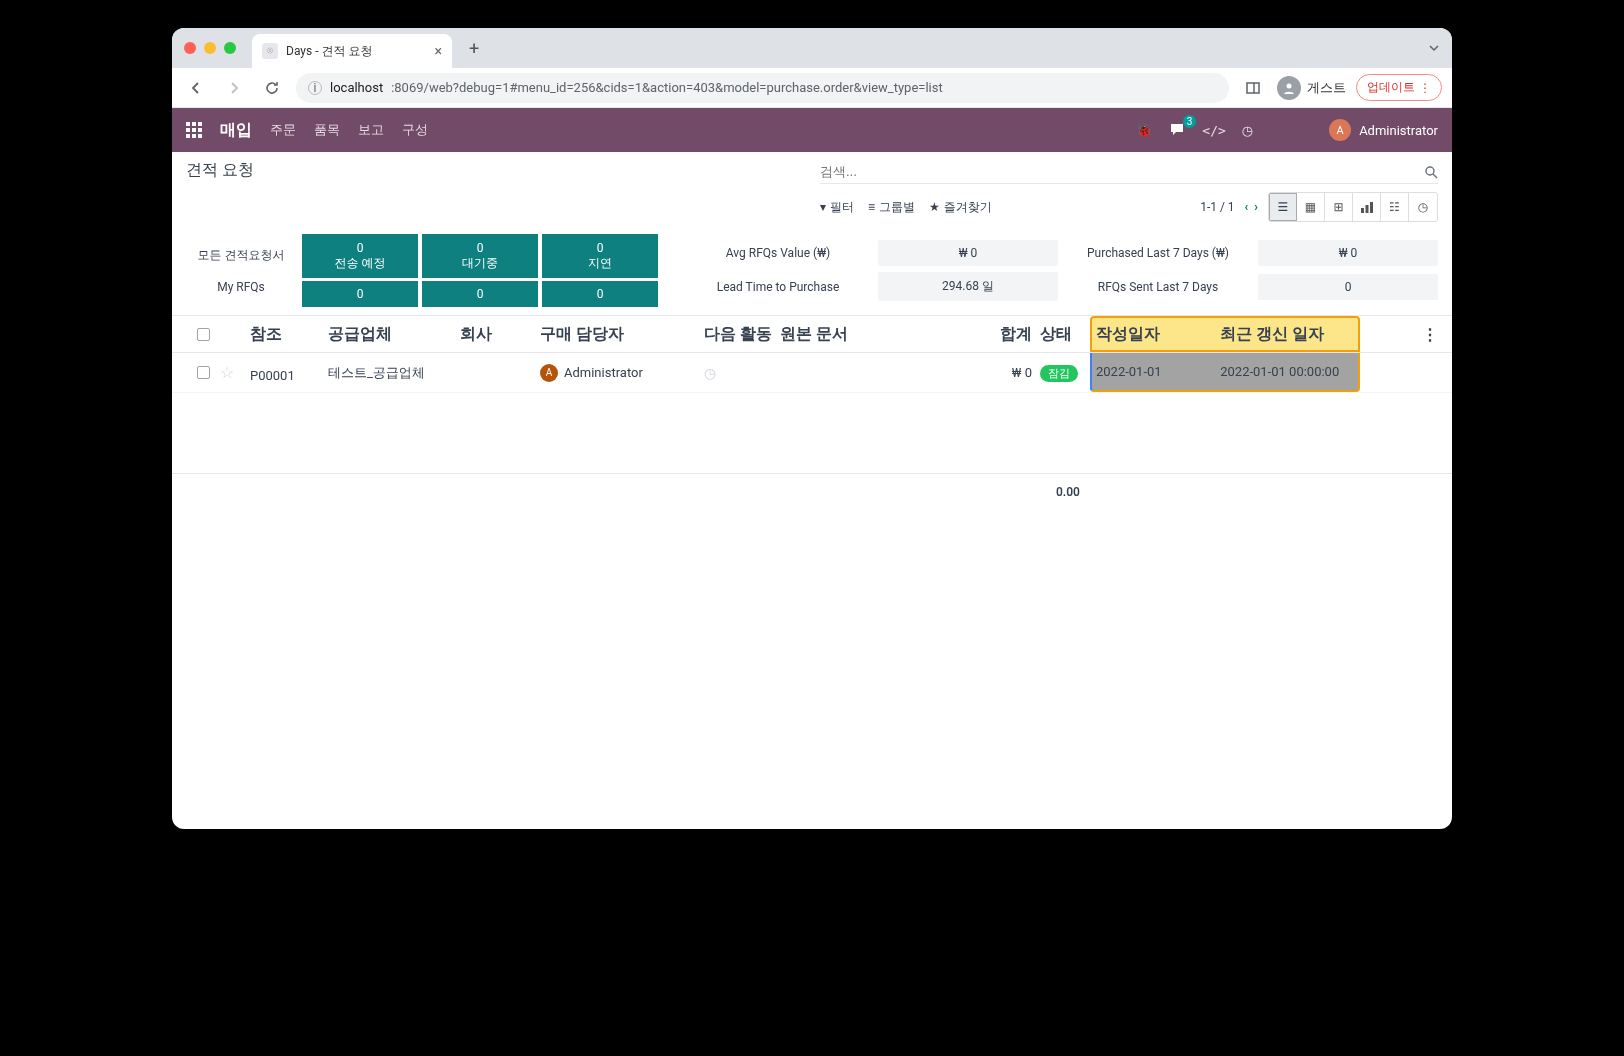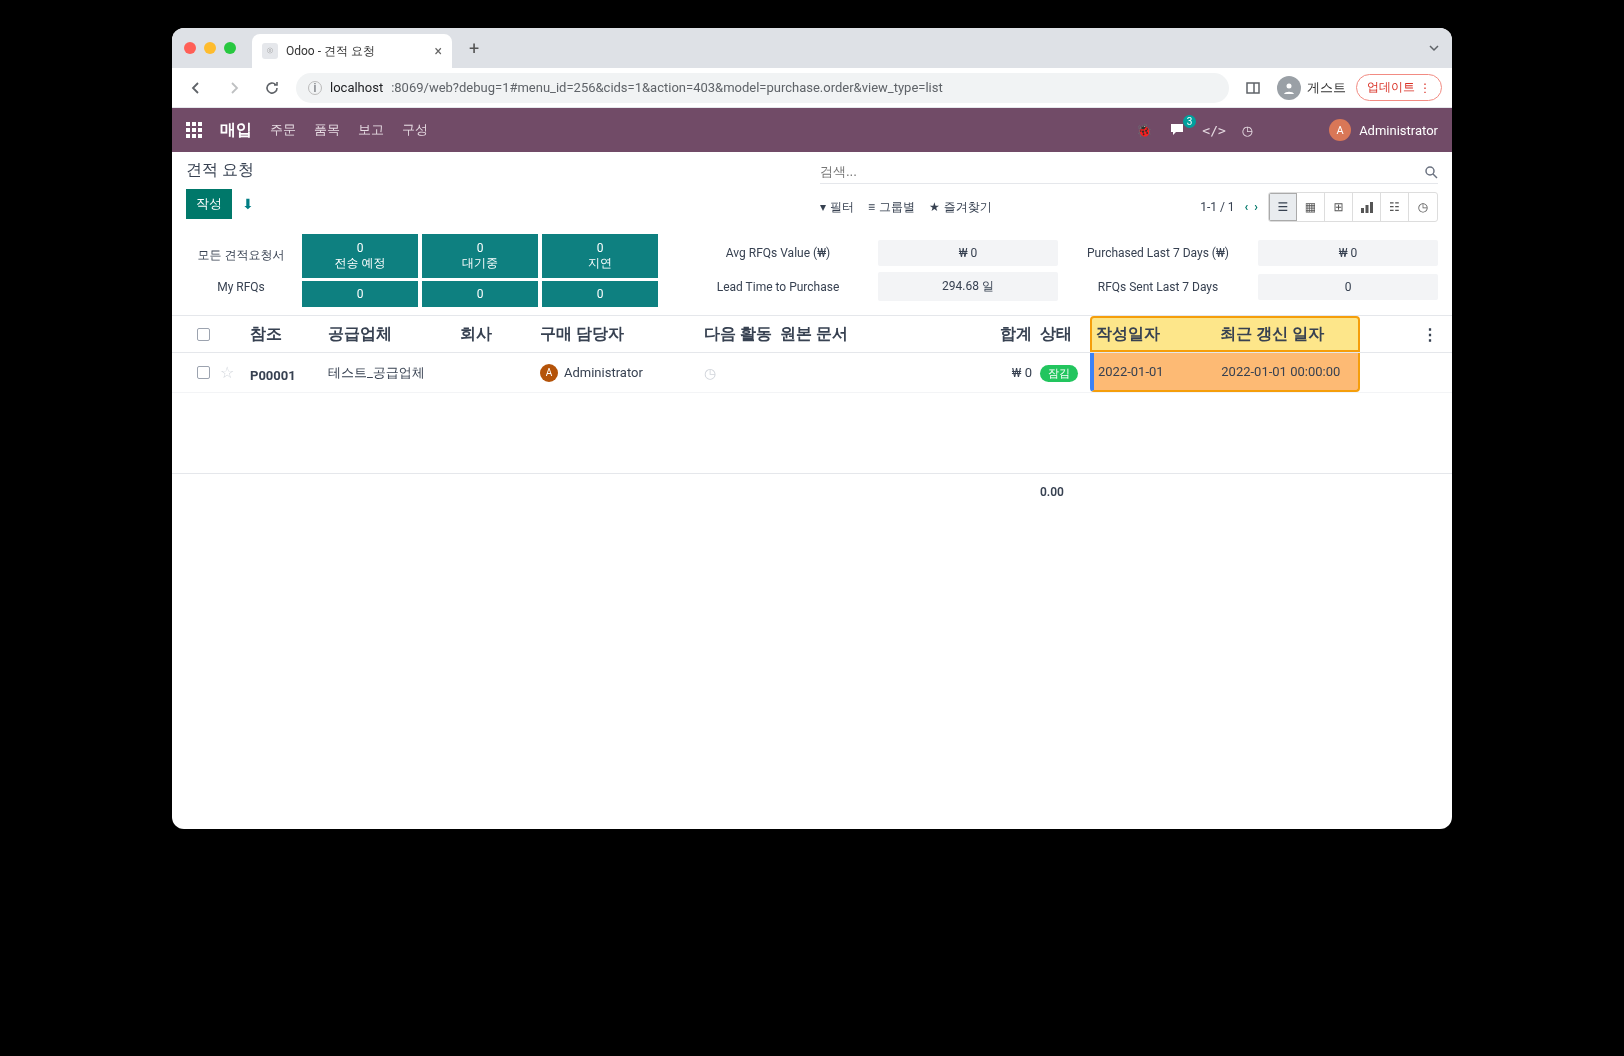--- a/index.html
+++ b/index.html
@@ -111,44 +111,44 @@
   .cell-rep{width:164px;}
   .cell-act{width:76px;}
   .cell-src{width:160px;}
   .cell-total{width:100px;text-align:right;padding-right:8px;}
   .cell-state{width:50px;}
   .cell-create{width:130px;}
   .cell-write{width:140px;}
   .cell-opt{flex:1;text-align:right;}
   .highlight-h{background:#fde68a;border:2px solid #f59e0b;border-radius:4px 4px 0 0;padding:0 4px;height:100%;display:flex;align-items:center;}
   .trow{display:flex;align-items:center;height:40px;border-bottom:1px solid #f3f4f6;padding:0 14px;font-size:13px;}
-  .highlight-r{background:#fdba74;border-left:4px solid #3b82f6;border-right:2px solid #f59e0b;border-bottom:2px solid #f59e0b;border-radius:0 0 4px 4px;padding:0 4px;height:100%;display:flex;align-items:center;}
+  .highlight-r{background:#a3a3a3;border-left:2px solid #3b82f6;border-right:2px solid #f59e0b;border-bottom:2px solid #f59e0b;border-radius:0 0 4px 4px;padding:0 4px;height:100%;display:flex;align-items:center;}
   .row-ava{width:18px;height:18px;border-radius:50%;background:#b45309;color:#fff;font-size:10px;display:inline-flex;align-items:center;justify-content:center;margin-right:6px;}
   .status-pill{background:#22c55e;color:#fff;padding:2px 8px;border-radius:10px;font-size:11px;margin-top:44px;}
   .clock-ico{color:#d1d5db;font-size:14px;}
   .checkbox{width:13px;height:13px;border:1.5px solid #9ca3af;border-radius:2px;}
   .star{color:#d1d5db;font-size:16px;}
-  .tfoot{display:flex;align-items:center;height:36px;border-top:1px solid #e5e7eb;padding:0 14px;font-size:12px;font-weight:600;}
+  .tfoot{display:flex;align-items:center;height:36px;border-top:1px solid #e5e7eb;padding:0 30px;font-size:12px;font-weight:600;}
   .tfoot .spacer{width:854px;}
   svg{display:block;}
 </style>
 </head>
 <body>
 
 <div class="browser-window">
 
   <div class="chrome-tabs">
     <div class="traffic-lights">
       <div class="tl red"></div>
       <div class="tl yellow"></div>
       <div class="tl green"></div>
     </div>
     <div class="tab">
       <span class="favicon">⌾</span>
-      <span>Odoo - 견적 요청</span>
+      <span>Days - 견적 요청</span>
       <span class="close">×</span>
     </div>
     <div class="newtab">+</div>
     <div style="margin-left:auto;align-self:center;margin-right:12px;color:#5f6368;">
       <svg width="12" height="12" viewBox="0 0 12 12">
           <path d="M2 4l4 4 4-4" stroke="currentColor" stroke-width="1.5" fill="none"></path>
         </svg>
     </div>
   </div>
 
@@ -226,24 +226,20 @@
       <div class="user" style="margin-left:60px;">
         <span class="user-ava">A</span>
         <span style="color:#fff;">Administrator</span>
       </div>
     </div>
   </div>
 
   <div class="control">
     <div class="control-left">
       <div class="breadcrumb">견적 요청</div>
-      <div class="btn-row">
-        <button class="btn-create">작성</button>
-        <span class="dl-ico">⬇</span>
-      </div>
     </div>
     <div class="control-right">
       <div class="search-box">
         <input placeholder="검색..." style="">
         <span style="color:#6b7280;">
           <svg width="14" height="14" viewBox="0 0 14 14">
               <circle cx="6" cy="6" r="4" stroke="currentColor" stroke-width="1.5" fill="none"></circle>
               <line x1="9" y1="9" x2="13" y2="13" stroke="currentColor" stroke-width="1.5"></line>
             </svg>
         </span>
@@ -355,21 +351,21 @@
         </div>
       </div>
       <div class="cell-opt">⋮</div>
     </div>
 
     <div class="trow">
       <div class="cell-check">
           <div class="checkbox"></div>
         </div>
       <div class="cell-star"><span class="star">☆</span></div>
-      <div class="cell-ref" style="font-weight:700;margin-top:6px;">P00001</div>
+      <div class="cell-ref" style="font-weight:400;margin-top:6px;">P00001</div>
       <div class="cell-vendor">테스트_공급업체</div>
       <div class="cell-company"></div>
       <div class="cell-rep"><span class="row-ava">A</span><span>Administrator</span></div>
       <div class="cell-act"><span class="clock-ico">◷</span></div>
       <div class="cell-src"></div>
       <div class="cell-total">₩ 0</div>
       <div class="cell-state"><span class="status-pill">잠김</span></div>
       <div style="width:270px;height:100%;">
         <div class="highlight-r">
           <div class="cell-create">2022-01-01</div>

